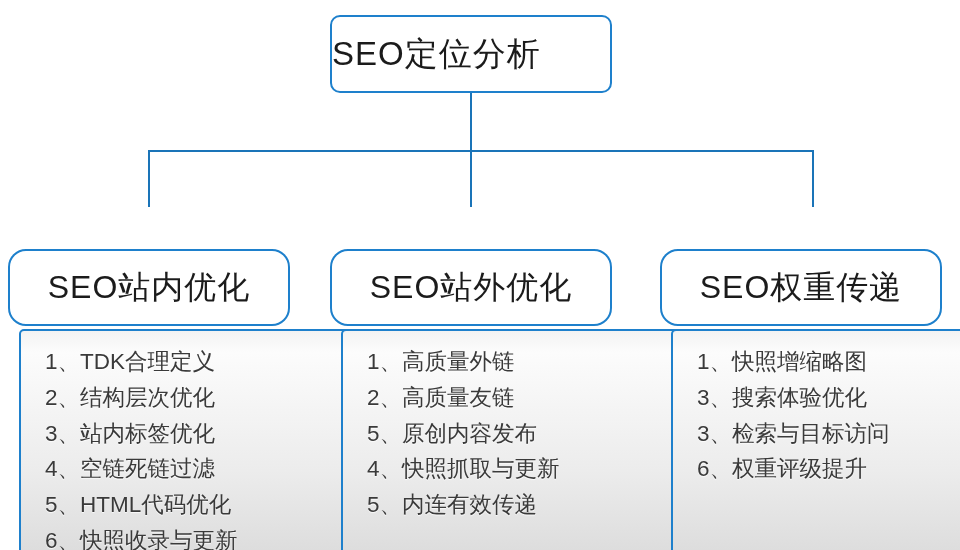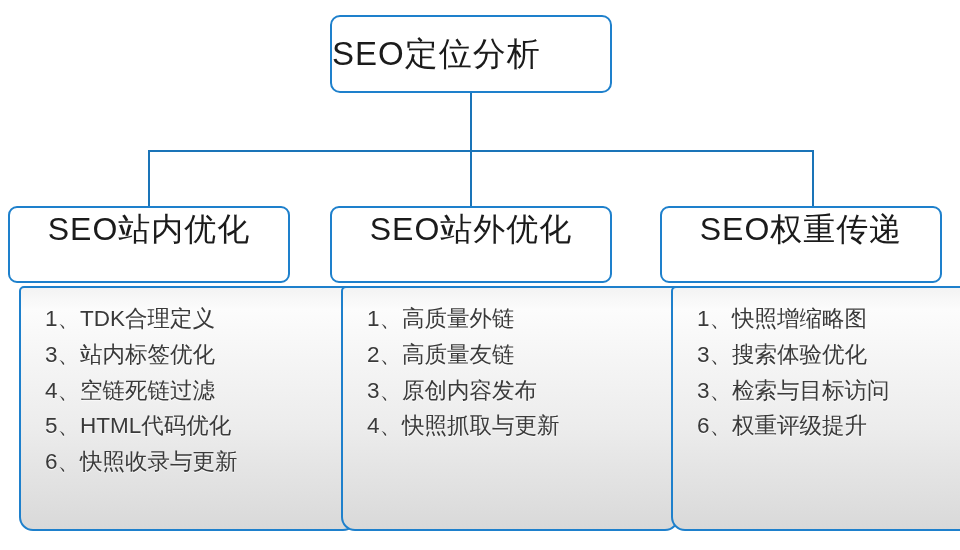--- a/index.html
+++ b/index.html
@@ -24,23 +24,23 @@
   .root-node{
     left:330px;top:15px;width:282px;height:78px;border-radius:10px;
     font-size:33px;letter-spacing:1px;z-index:2;
   }
   .line{position:absolute;background:var(--line);z-index:1;}
   .line.v{width:2px;}
   .line.h{height:2px;}
   .col{position:absolute;top:206px;width:282px;z-index:2;}
   .col-header{
     position:relative;box-sizing:border-box;width:282px;height:77px;
-    background:#fff;border:2px solid var(--border);border-radius:9px;
-    display:flex;align-items:flex-start;justify-content:center;
-    font-size:32px;letter-spacing:1px;color:var(--header-text);
+    background:#fff;border:2px solid var(--border);border-radius:18px;
+    display:flex;align-items:center;justify-content:center;
+    font-size:32px;letter-spacing:1px;color:var(--header-text);margin-top:43px;
   }
   .col-panel{
     box-sizing:border-box;margin-top:3px;width:338px;height:245px;
     border:2px solid var(--border);
     border-radius:5px 5px 14px 14px;
     background:linear-gradient(180deg,#f3f3f3 0%,var(--panel-top) 9%,#ececec 58%,var(--panel-bottom) 100%);
     padding:13px 0 11px 24px;
     margin-left:11px;
   }
   .list-item{
@@ -63,36 +63,38 @@
   <div class="node root-node">
     <span>SEO定位分析</span>
   </div>
 
   <div class="col" style="left:8px">
     <div class="col-header">
       <span>SEO站内优化</span>
     </div>
     <div class="col-panel">
       <div class="list-item">1、TDK合理定义</div>
+      <div class="list-item">2、结构层次优化</div>
       <div class="list-item">3、站内标签优化</div>
       <div class="list-item">4、空链死链过滤</div>
       <div class="list-item">5、HTML代码优化</div>
       <div class="list-item">6、快照收录与更新</div>
     </div>
   </div>
 
   <div class="col" style="left:330px">
     <div class="col-header">
       <span>SEO站外优化</span>
     </div>
     <div class="col-panel">
       <div class="list-item">1、高质量外链</div>
       <div class="list-item">2、高质量友链</div>
-      <div class="list-item">3、原创内容发布</div>
+      <div class="list-item">5、原创内容发布</div>
       <div class="list-item">4、快照抓取与更新</div>
+      <div class="list-item">5、内连有效传递</div>
     </div>
   </div>
 
   <div class="col" style="left:660px">
     <div class="col-header">
       <span>SEO权重传递</span>
     </div>
     <div class="col-panel">
       <div class="list-item">1、快照增缩略图</div>
       <div class="list-item">3、搜索体验优化</div>

